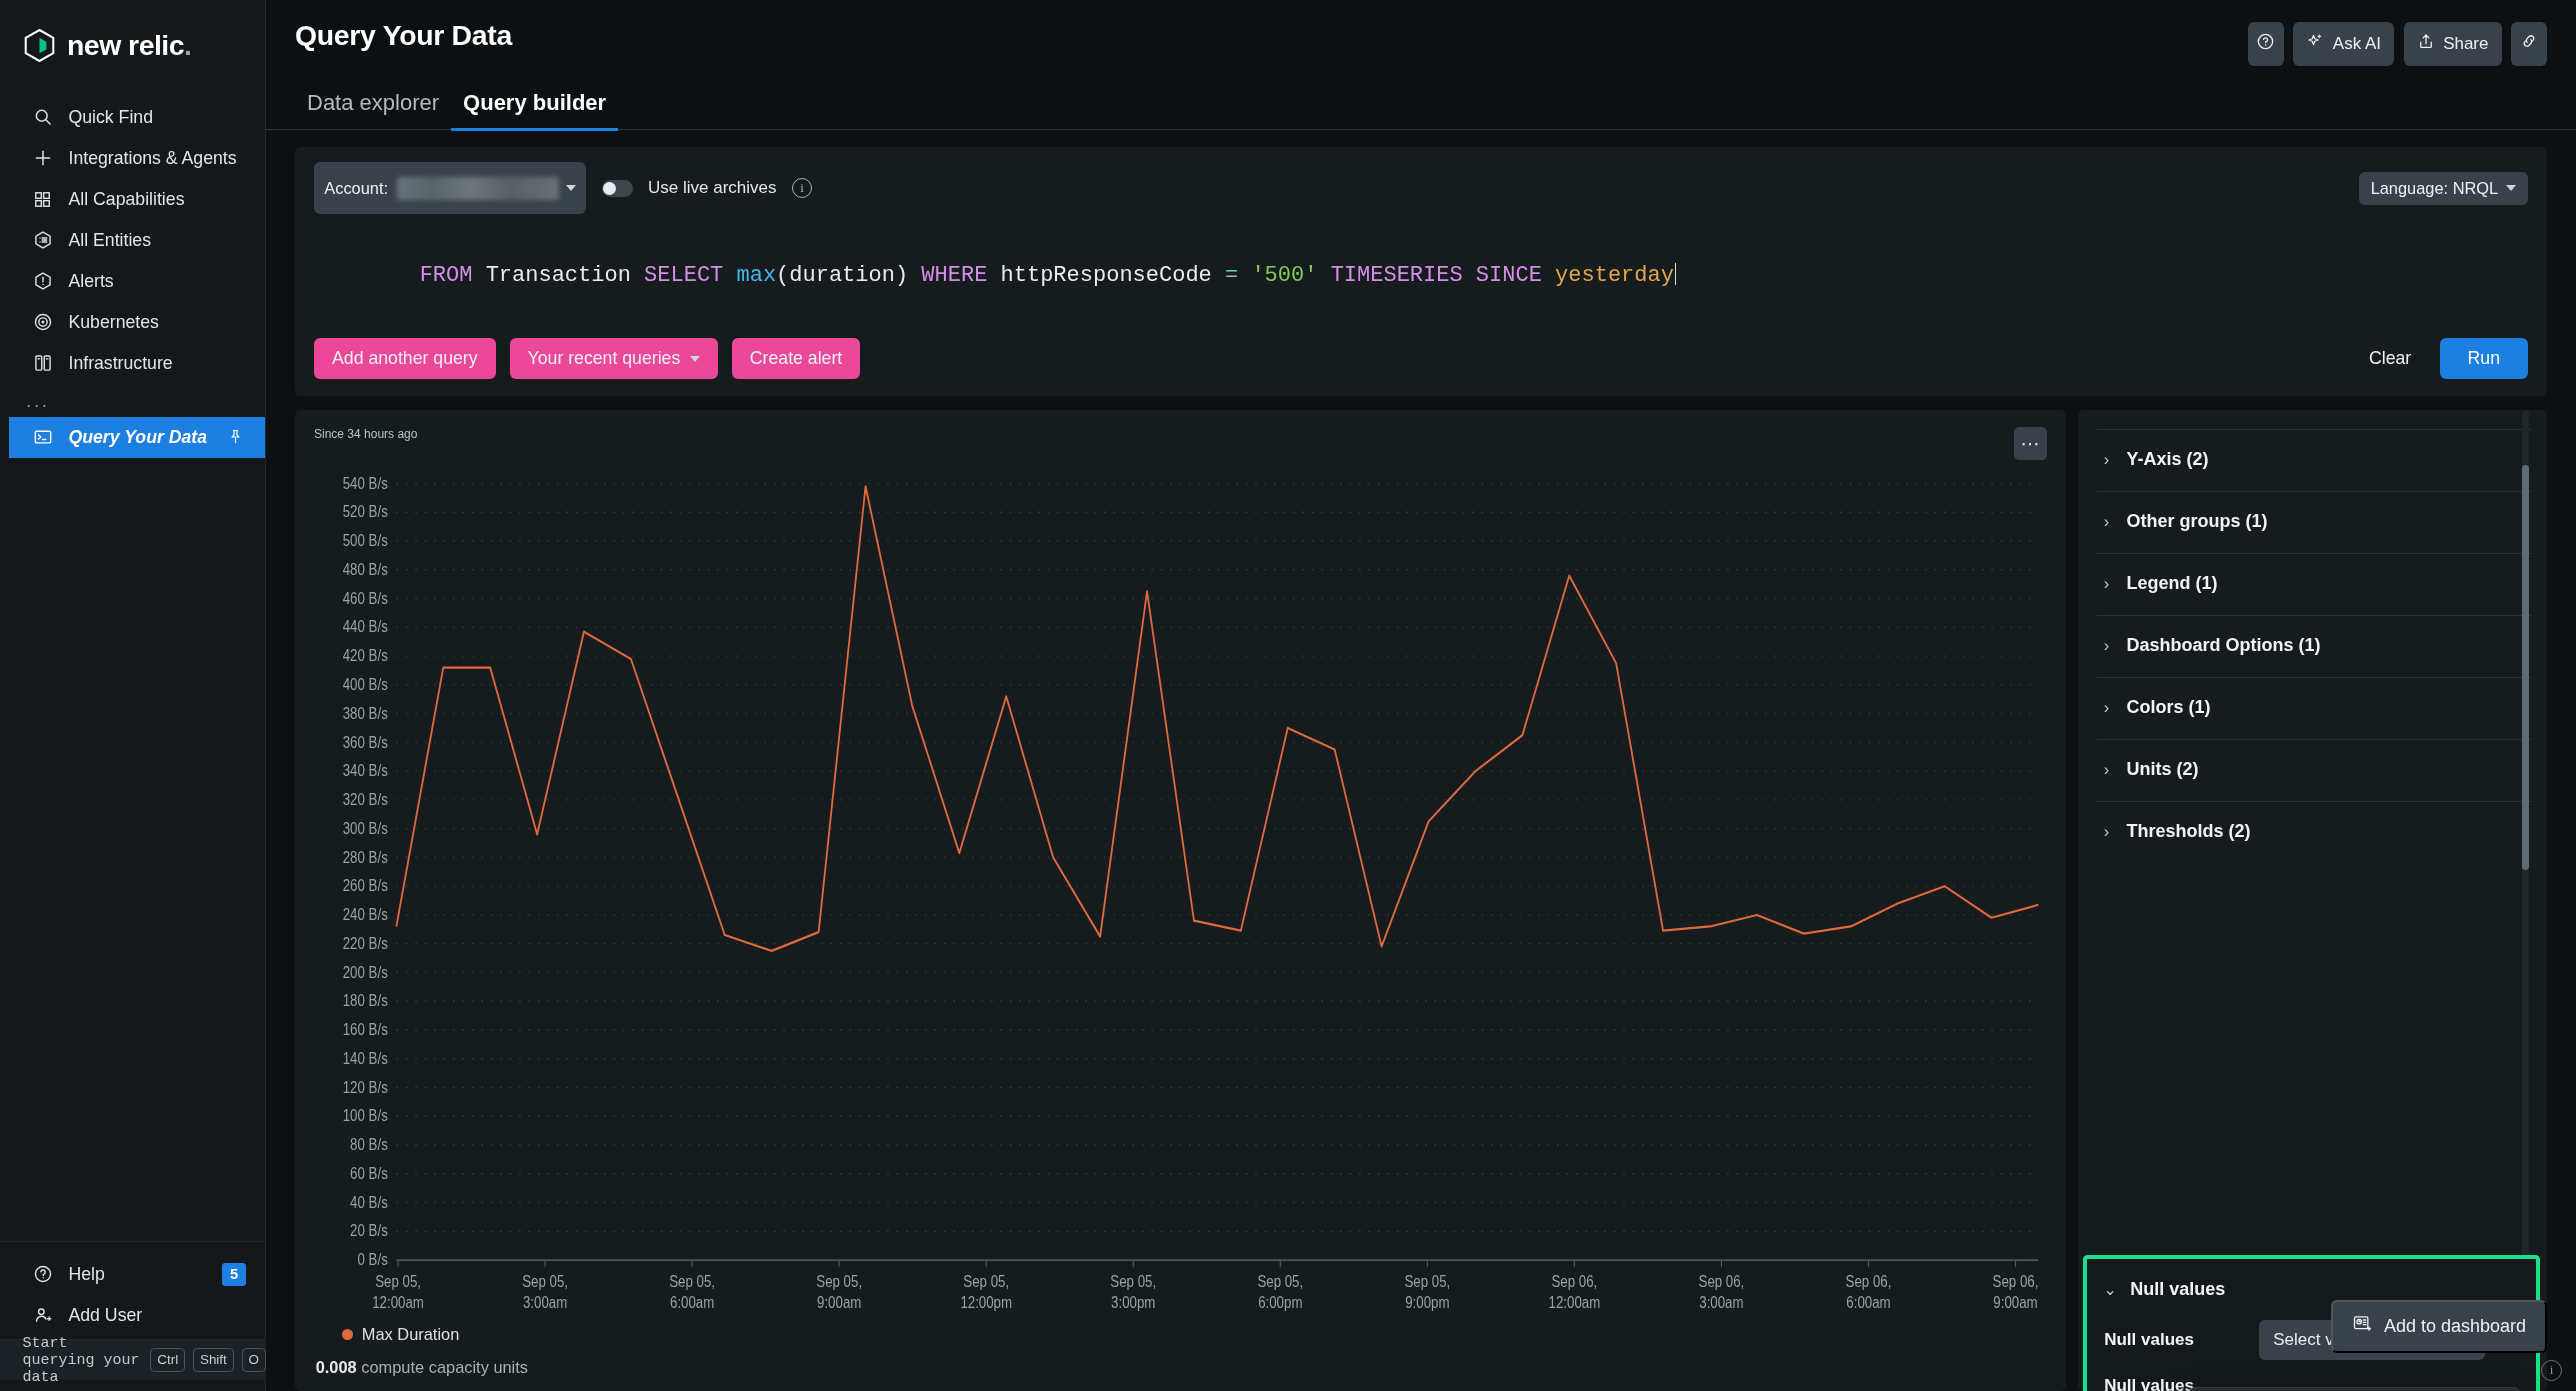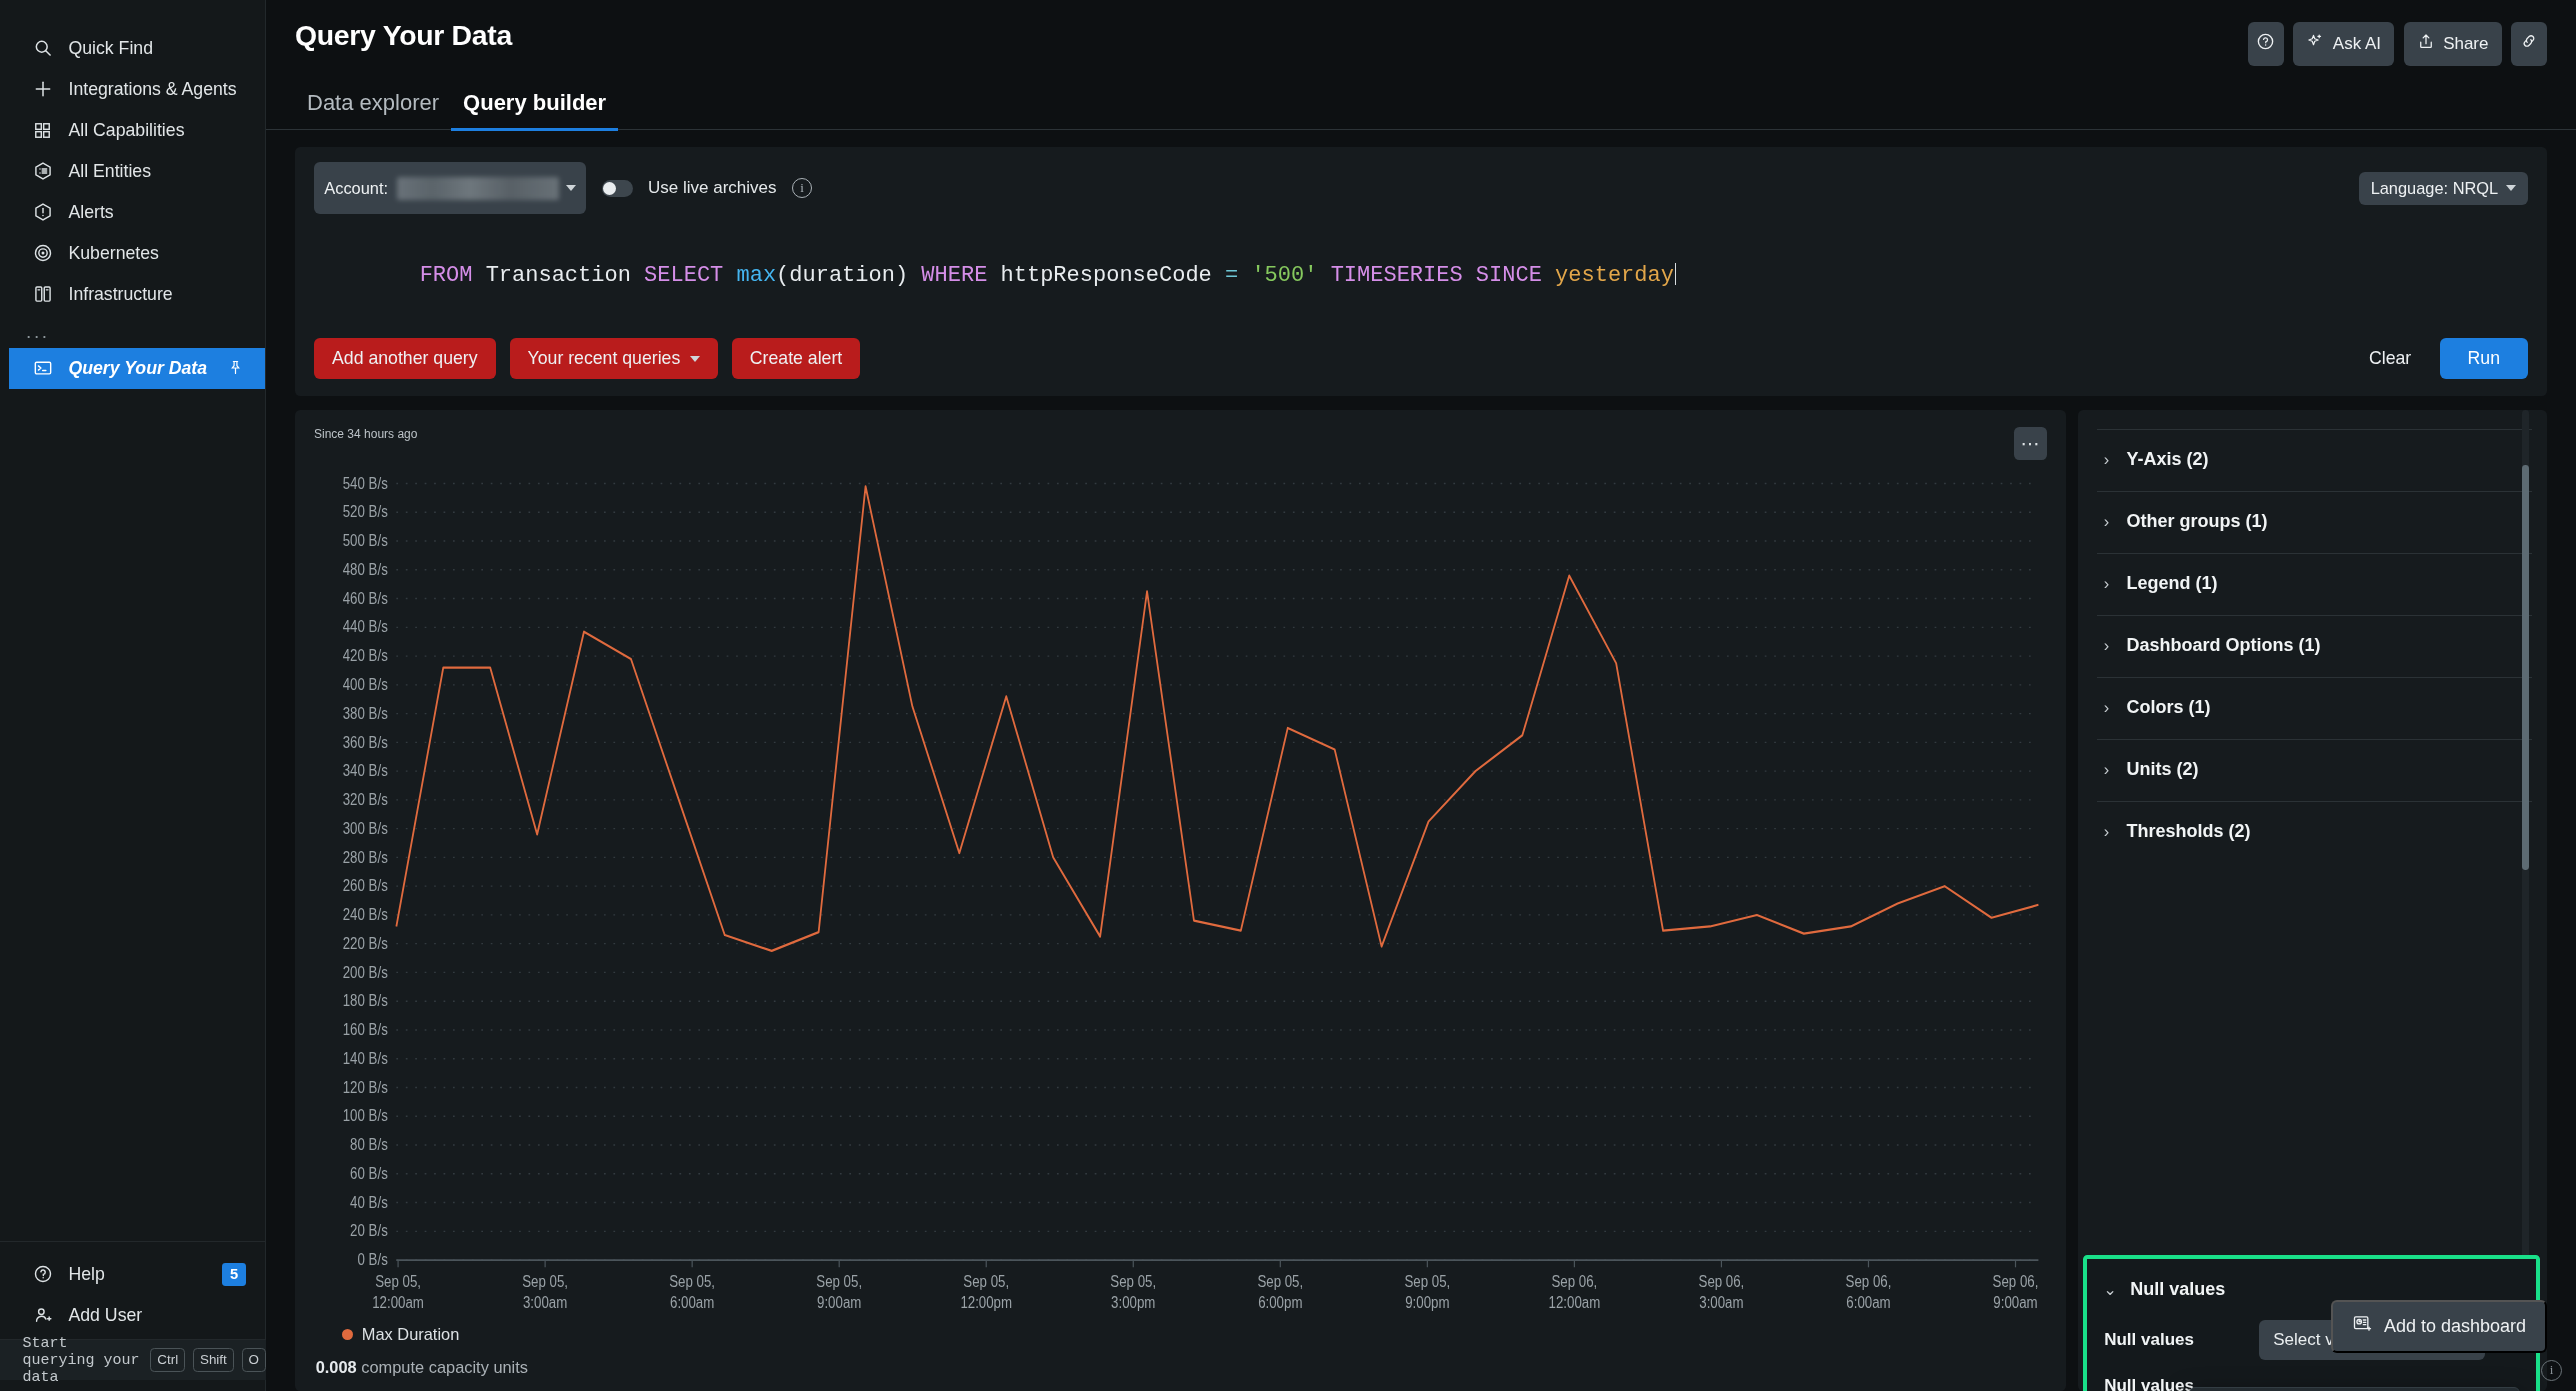--- a/index.html
+++ b/index.html
@@ -97,21 +97,21 @@
   .kw { color: #d58ee8; }
   .ent { color: #e8ecef; }
   .fn { color: #45b5f0; }
   .str { color: #86c95e; }
   .op { color: #6ec7d6; }
   .tm { color: #e2a64a; }
   .caret { display:inline-block; width:1.7px; height:22.4px; background:#d8dde0; vertical-align:-4.3px; margin-left:0.9px;}
 
   .qp-row3 { margin-top: 22.4px; display: flex; align-items: center; gap: 14px; }
   .qbtn {
-    background: #b91c1c; border-radius: 6px; height: 41px; display: flex; align-items: center;
+    background: #ec4899; border-radius: 6px; height: 41px; display: flex; align-items: center;
     gap: 9.5px; padding: 0 18px; font-size: 17.7px; color: #eef1f3; cursor: pointer; border: none;
   }
   .qbtn.ghost { background: transparent; }
   .qbtn.primary { background: #1d7fe0; color:#fff; padding: 0 28px; }
   .right-actions { margin-left: auto; display: flex; align-items: center; gap: 10.3px; }
 
   
   .content { display: flex; gap: 0; margin: 14px 29px 0 29px; flex: 1; min-height: 0; position: relative; }
   .chartcard { flex: 1; background: #161b1e; border-radius: 5.2px; padding: 17px 19px 14px 19px; display: flex; flex-direction: column; min-width: 0; position: relative; }
   .chart-head { display: flex; align-items: flex-start; }
@@ -177,20 +177,30 @@
 
   .ytick { font-size: 15.5px; fill: #9aa2a7; font-family: "Liberation Sans", sans-serif; }
   .xtick { font-size: 15.5px; fill: #9aa2a7; font-family: "Liberation Sans", sans-serif; }
 </style>
 </head>
 <body>
 
 <div class="app">
 
   <aside class="sidebar">
+    <div class="logo-row">
+      <span class="logo-mark">
+        <svg viewBox="0 0 36 38" width="31" height="33">
+          <path d="M18 1 L34 10 L34 28 L18 37 L2 28 L2 10 Z" fill="none" stroke="#ffffff" stroke-width="2.4"></path>
+          <path d="M18 10 L26 14.5 L26 23.5 L18 28 L18 19 Z" fill="#00c389"></path>
+          <path d="M2 10 L18 19 L18 37 L10 32.5 L10 23.5 Z" fill="#00c389" opacity="0"></path>
+        </svg>
+      </span>
+      <span class="logo-text"><span>new relic</span><span class="dot">.</span></span>
+    </div>
 
     <nav class="nav">
       <div class="nav-item">
         <span class="ico">
           <svg viewBox="0 0 24 24" width="20" height="20" fill="none" stroke="#dde2e5" stroke-width="1.8">
               <circle cx="10.5" cy="10.5" r="6.5"></circle>
               <line x1="15.3" y1="15.3" x2="20.5" y2="20.5" stroke-linecap="round"></line>
             </svg>
         </span>
         <span class="lbl">Quick Find</span>

